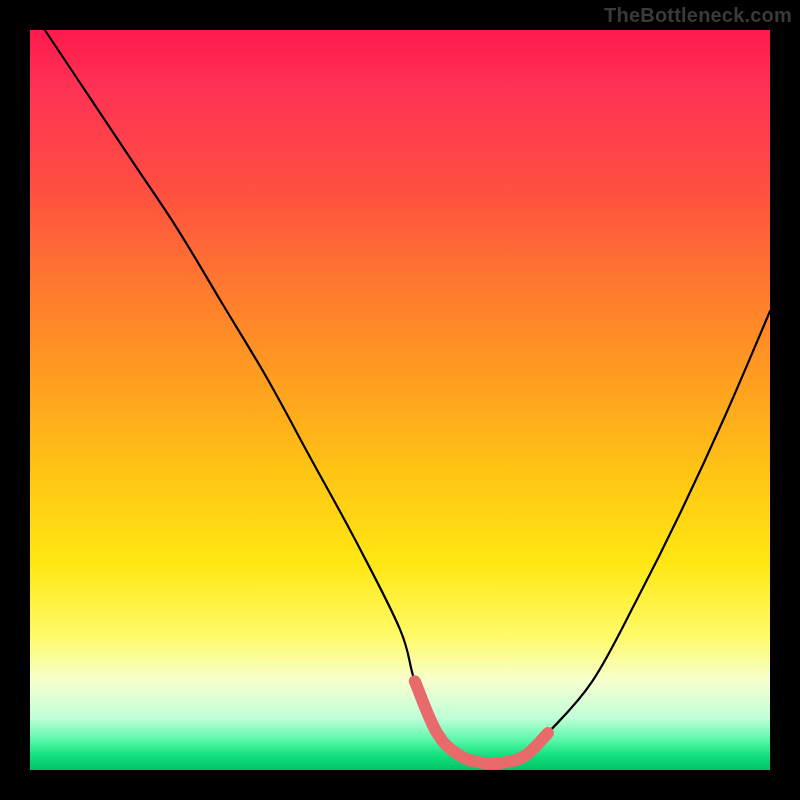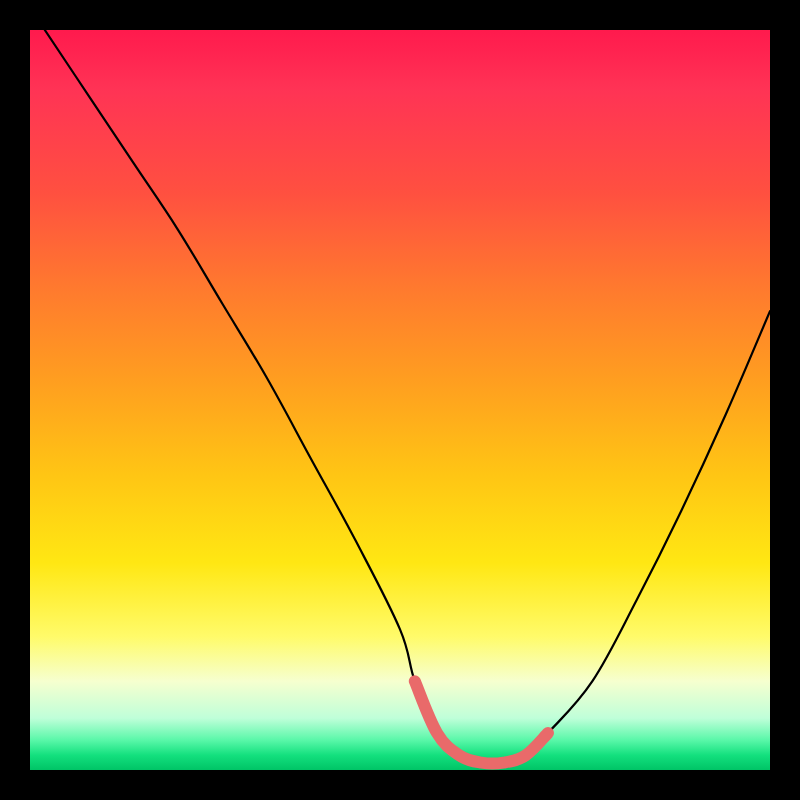--- a/index.html
+++ b/index.html
@@ -54,20 +54,21 @@
     left: 0;
     top: 0;
     width: 740px;
     height: 740px;
   }
 </style>
 </head>
 <body>
 
 <div class="chart-wrap">
+  <div class="watermark">TheBottleneck.com</div>
 
   <div class="plot-area">
     <svg class="curve" viewBox="0 0 740 740" preserveAspectRatio="none">
       <path id="main-curve" fill="none" stroke="#000000" stroke-width="2.2" stroke-linecap="round" d="M 14.80 0.00 C 22.79 11.99, 43.22 42.62, 59.20 66.60 C 75.18 90.58, 87.62 109.22, 103.60 133.20 C 119.58 157.18, 132.02 174.49, 148.00 199.80 C 163.98 225.11, 176.42 247.16, 192.40 273.80 C 208.38 300.44, 220.82 319.83, 236.80 347.80 C 252.78 375.77, 265.22 399.90, 281.20 429.20 C 297.18 458.50, 309.62 479.96, 325.60 510.60 C 341.58 541.24, 359.34 574.09, 370.00 599.40 C 380.66 624.71, 378.14 632.55, 384.80 651.20 C 391.46 669.85, 399.01 689.68, 407.00 703.00 C 414.99 716.32, 421.21 719.87, 429.20 725.20 C 437.19 730.53, 443.41 731.27, 451.40 732.60 C 459.39 733.93, 465.61 733.93, 473.60 732.60 C 481.59 731.27, 487.81 730.53, 495.80 725.20 C 503.79 719.87, 506.01 716.32, 518.00 703.00 C 529.99 689.68, 546.42 675.18, 562.40 651.20 C 578.38 627.22, 590.82 600.44, 606.80 569.80 C 622.78 539.16, 635.22 514.30, 651.20 481.00 C 667.18 447.70, 679.62 420.76, 695.60 384.80 C 711.58 348.84, 732.01 299.85, 740.00 281.20"></path>
       <path id="highlight-curve" fill="none" stroke="#e96a6a" stroke-width="12" stroke-linecap="round" stroke-linejoin="round" d="M 384.80 651.20 C 388.80 660.52, 399.01 689.68, 407.00 703.00 C 414.99 716.32, 421.21 719.87, 429.20 725.20 C 437.19 730.53, 443.41 731.27, 451.40 732.60 C 459.39 733.93, 465.61 733.93, 473.60 732.60 C 481.59 731.27, 487.81 730.53, 495.80 725.20 C 503.79 719.87, 514.00 707.00, 518.00 703.00"></path>
     </svg>
   </div>
 </div>
 
 </body></html>

